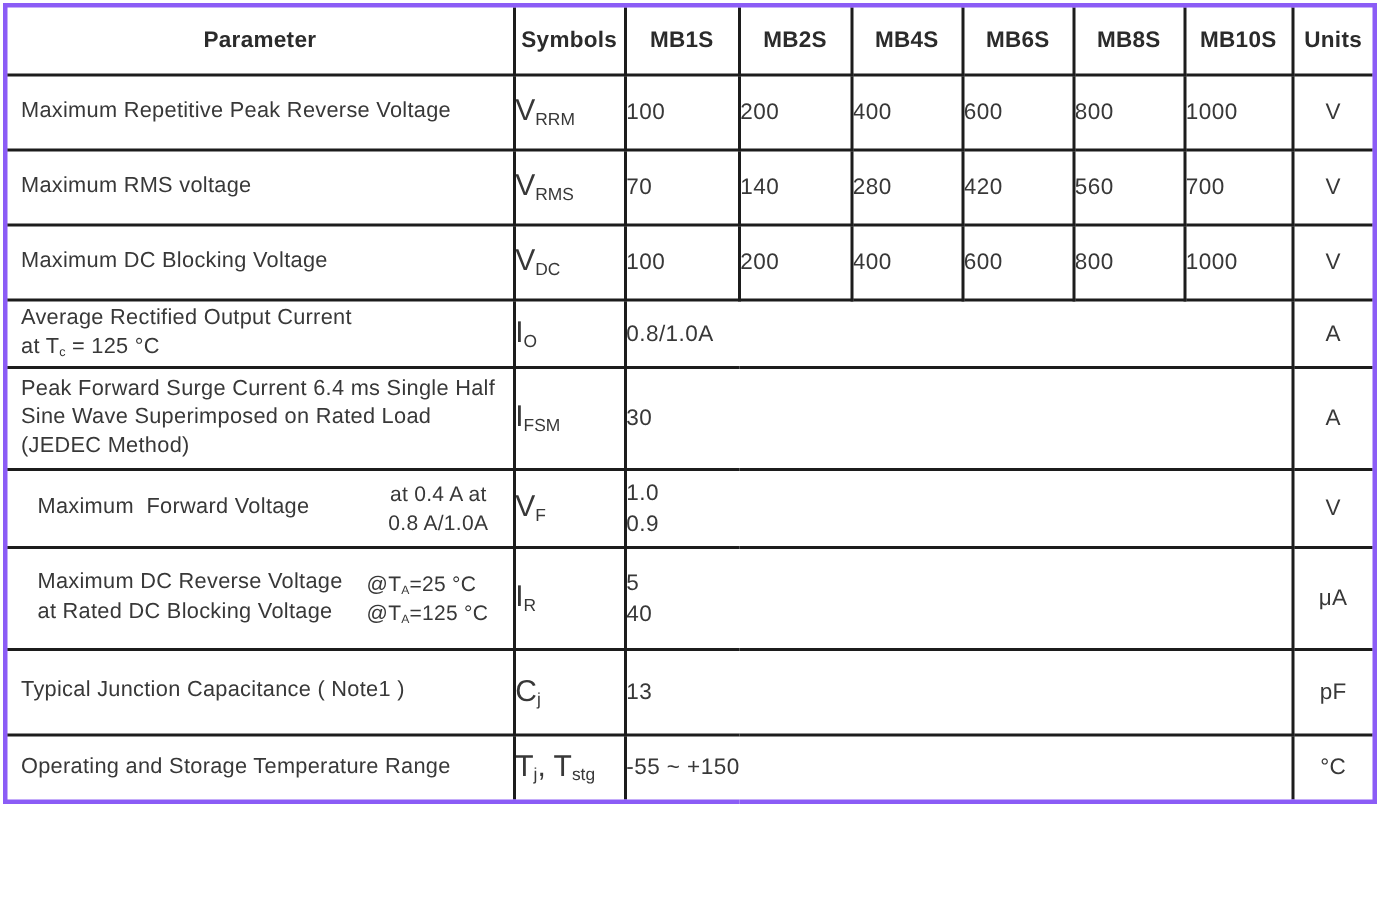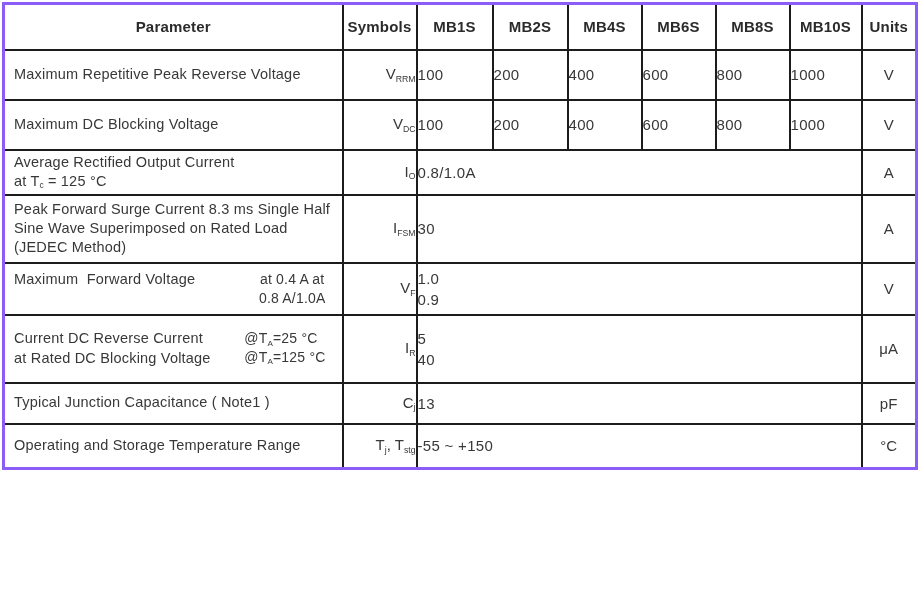--- a/index.html
+++ b/index.html
@@ -34,32 +34,33 @@
     text-align: left;
     font-size: 14.5px;
     padding-left: 9px;
     padding-right: 0;
     letter-spacing: 0.2px;
   }
   td.param .pline { white-space: pre-wrap; line-height: 1.32; }
   td.param.flexcell { padding: 0; }
   .pflex {
     display: flex;
+    align-items: center;
     justify-content: space-between;
     width: 100%;
     height: 100%;
-    padding-left: 9px;
+    padding-left: 20px;
     padding-right: 16px;
   }
   .cond { font-size: 14px; line-height: 1.35; }
   .cond.c-center { text-align: center; }
   .cond.c-left { text-align: left; }
   td.sym {
-    text-align: right;
-    font-size: 15px;
+    text-align: left;
+    font-size: 20px;
     line-height: 1.25;
   }
   td.val, td.spanv {
     text-align: left;
     font-size: 15px;
     line-height: 1.4;
     letter-spacing: 0.3px;
   }
   td.unit {
     text-align: center;
@@ -113,20 +114,35 @@
         </td>
     <td class="val">100</td>
     <td class="val">200</td>
     <td class="val">400</td>
     <td class="val">600</td>
     <td class="val">800</td>
     <td class="val">1000</td>
     <td class="unit">V</td>
   </tr>
 
+  <tr style="height:50px">
+    <td class="param">
+          <div class="pline"><span>Maximum RMS voltage</span></div>
+        </td>
+    <td class="sym">
+          <div><span>V</span><sub>RMS</sub></div>
+        </td>
+    <td class="val">70</td>
+    <td class="val">140</td>
+    <td class="val">280</td>
+    <td class="val">420</td>
+    <td class="val">560</td>
+    <td class="val">700</td>
+    <td class="unit">V</td>
+  </tr>
 
   <tr style="height:50px">
     <td class="param">
           <div class="pline"><span>Maximum DC Blocking Voltage</span></div>
         </td>
     <td class="sym">
           <div><span>V</span><sub>DC</sub></div>
         </td>
     <td class="val">100</td>
     <td class="val">200</td>
@@ -146,21 +162,21 @@
           <div><span>I</span><sub>O</sub></div>
         </td>
     <td class="spanv" colspan="6">
           <div>0.8/1.0A</div>
         </td>
     <td class="unit">A</td>
   </tr>
 
   <tr style="height:68px">
     <td class="param">
-      <div class="pline"><span>Peak Forward Surge Current 8.3 ms Single Half</span></div>
+      <div class="pline"><span>Peak Forward Surge Current 6.4 ms Single Half</span></div>
       <div class="pline"><span>Sine Wave Superimposed on Rated Load</span></div>
       <div class="pline"><span>(JEDEC Method)</span></div>
     </td>
     <td class="sym">
           <div><span>I</span><sub>FSM</sub></div>
         </td>
     <td class="spanv" colspan="6">
           <div>30</div>
         </td>
     <td class="unit">A</td>
@@ -185,40 +201,40 @@
       <div>1.0</div>
       <div>0.9</div>
     </td>
     <td class="unit">V</td>
   </tr>
 
   <tr style="height:68px">
     <td class="param flexcell">
       <div class="pflex">
         <div>
-          <div class="pline"><span>Current DC Reverse Current</span></div>
+          <div class="pline"><span>Maximum DC Reverse Voltage</span></div>
           <div class="pline"><span>at Rated DC Blocking Voltage</span></div>
         </div>
         <div class="cond c-left">
           <div class="pline"><span>@T</span><sub>A</sub><span>=25 °C</span></div>
           <div class="pline"><span>@T</span><sub>A</sub><span>=125 °C</span></div>
         </div>
       </div>
     </td>
     <td class="sym">
           <div><span>I</span><sub>R</sub></div>
         </td>
     <td class="spanv" colspan="6">
       <div>5</div>
       <div>40</div>
     </td>
     <td class="unit">μA</td>
   </tr>
 
-  <tr style="height:41px">
+  <tr style="height:57px">
     <td class="param">
           <div class="pline"><span>Typical Junction Capacitance ( Note1 )</span></div>
         </td>
     <td class="sym">
           <div><span>C</span><sub>j</sub></div>
         </td>
     <td class="spanv" colspan="6">
           <div>13</div>
         </td>
     <td class="unit">pF</td>

